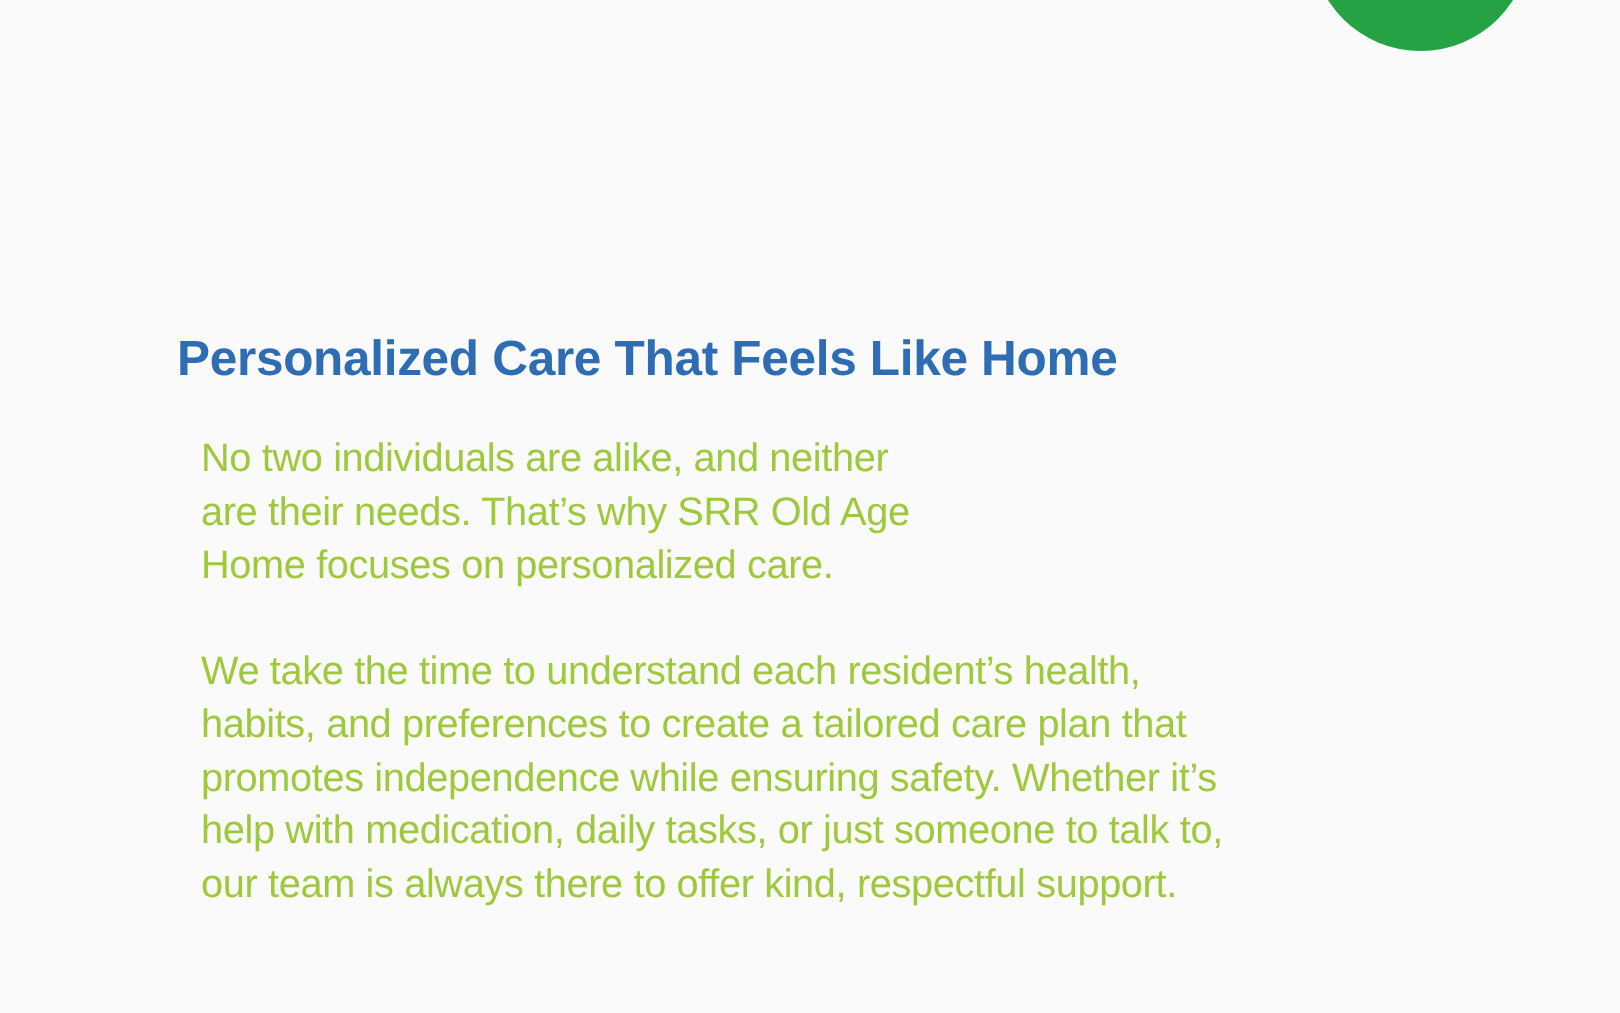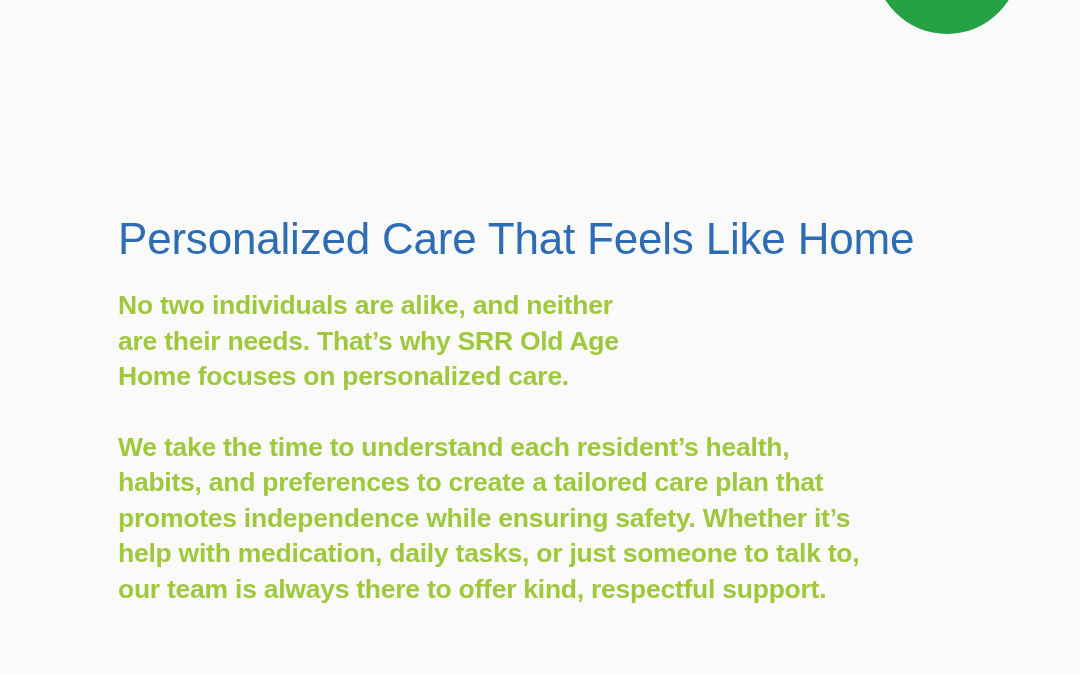--- a/index.html
+++ b/index.html
@@ -50,38 +50,38 @@
   .content {
     position: absolute;
     left: 118px;
     top: 218px;
     width: 930px;
   }
 
   .headline {
     margin: 0;
     font-family: "Liberation Sans", sans-serif;
-    font-size: 44px;
+    font-size: 33px;
     line-height: 42px;
-    font-weight: 400;
+    font-weight: 700;
     letter-spacing: -0.2px;
     color: #2e6db4;
     white-space: nowrap;
   }
 
   .body-block {
     margin-top: 28px;
   }
 
   .body-para {
-    margin: 0;
+    margin: 16px;
     font-family: "Liberation Sans", sans-serif;
     font-size: 26.5px;
     line-height: 35.5px;
-    font-weight: 700;
+    font-weight: 400;
     letter-spacing: -0.25px;
     color: #9fc93c;
     white-space: pre-line;
   }
 
   .body-para + .body-para {
     margin-top: 35px;
   }
 </style>
 </head>

